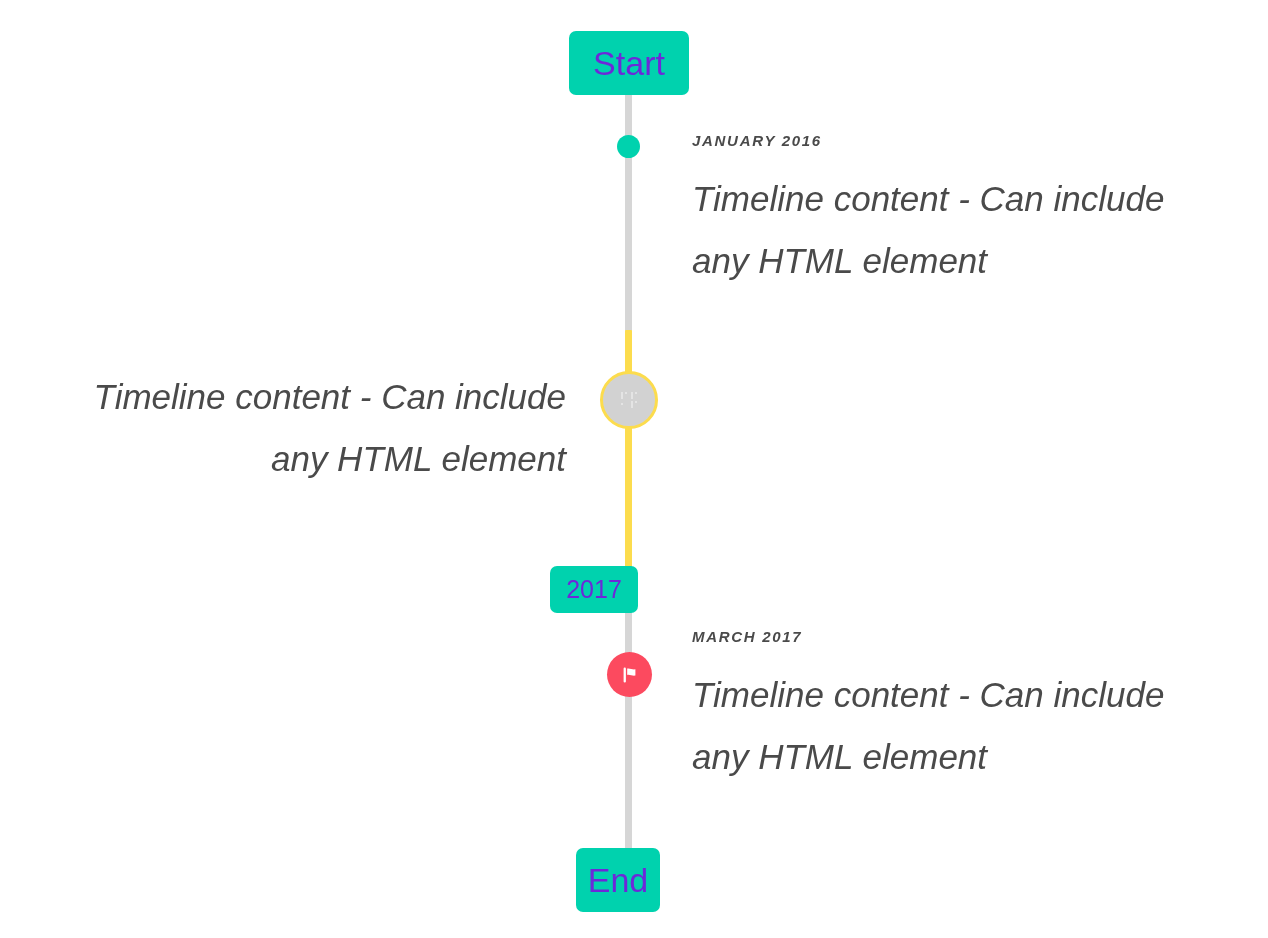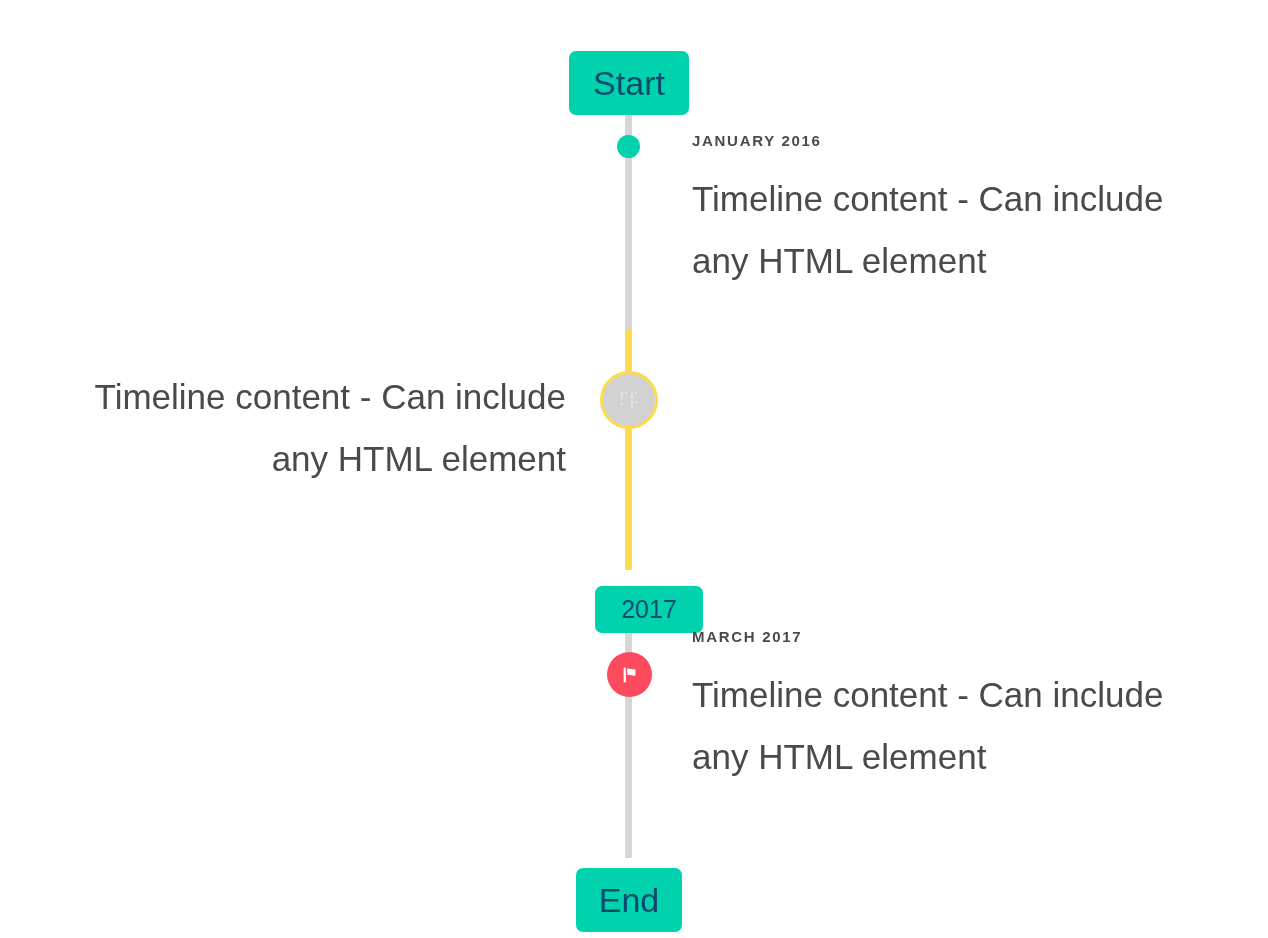--- a/index.html
+++ b/index.html
@@ -30,43 +30,42 @@
     border-radius: 1px;
   }
   .rail-gray-top    { top: 88px;  height: 244px; background: #d6d6d6; }
   .rail-yellow      { top: 330px; height: 240px; background: #fcdc4d; }
   .rail-gray-bottom { top: 608px; height: 250px; background: #d6d6d6; }
 
   
   .cap {
     position: absolute;
     background: #00d2ae;
-    color: #0c4a6e;
+    color: #6d28d9;
     border-radius: 7px;
     display: flex;
     align-items: center;
     justify-content: center;
     font-weight: 400;
     box-sizing: border-box;
     white-space: nowrap;
-    margin-top: 20px;
   }
   .cap-start {
     left: 569px; top: 31px;
     width: 120px; height: 64px;
     font-size: 34px;
   }
   .cap-mid {
-    left: 595px; top: 566px;
-    width: 108px; height: 47px;
+    left: 550px; top: 566px;
+    width: 88px; height: 47px;
     font-size: 25px;
   }
   .cap-end {
     left: 576px; top: 848px;
-    width: 106px; height: 64px;
+    width: 84px; height: 64px;
     font-size: 34px;
   }
 
   
   .marker {
     position: absolute;
     border-radius: 50%;
     box-sizing: border-box;
     display: flex;
     align-items: center;
@@ -106,20 +105,21 @@
   .bg-b { left: 5px;  top: 0px;  width: 2px; height: 2px; }
   .bg-c { left: 11px; top: 0px;  width: 2px; height: 7px; }
   .bg-d { left: 15px; top: 0px;  width: 2px; height: 2px; }
   .bg-e { left: 1px;  top: 11px; width: 2px; height: 2px; }
   .bg-f { left: 11px; top: 9px;  width: 2px; height: 7px; }
   .bg-g { left: 15px; top: 9px;  width: 2px; height: 2px; }
 
   
   .event {
     position: absolute;
+    font-style: italic;
   }
   .event-right { left: 692px; width: 530px; text-align: left; }
   .event-left  { left: 36px;  width: 530px; text-align: right; }
 
   .event-jan { top: 132px; }
   .event-feb { top: 366px; }
   .event-mar { top: 628px; }
 
   .event-date {
     font-size: 15px;

